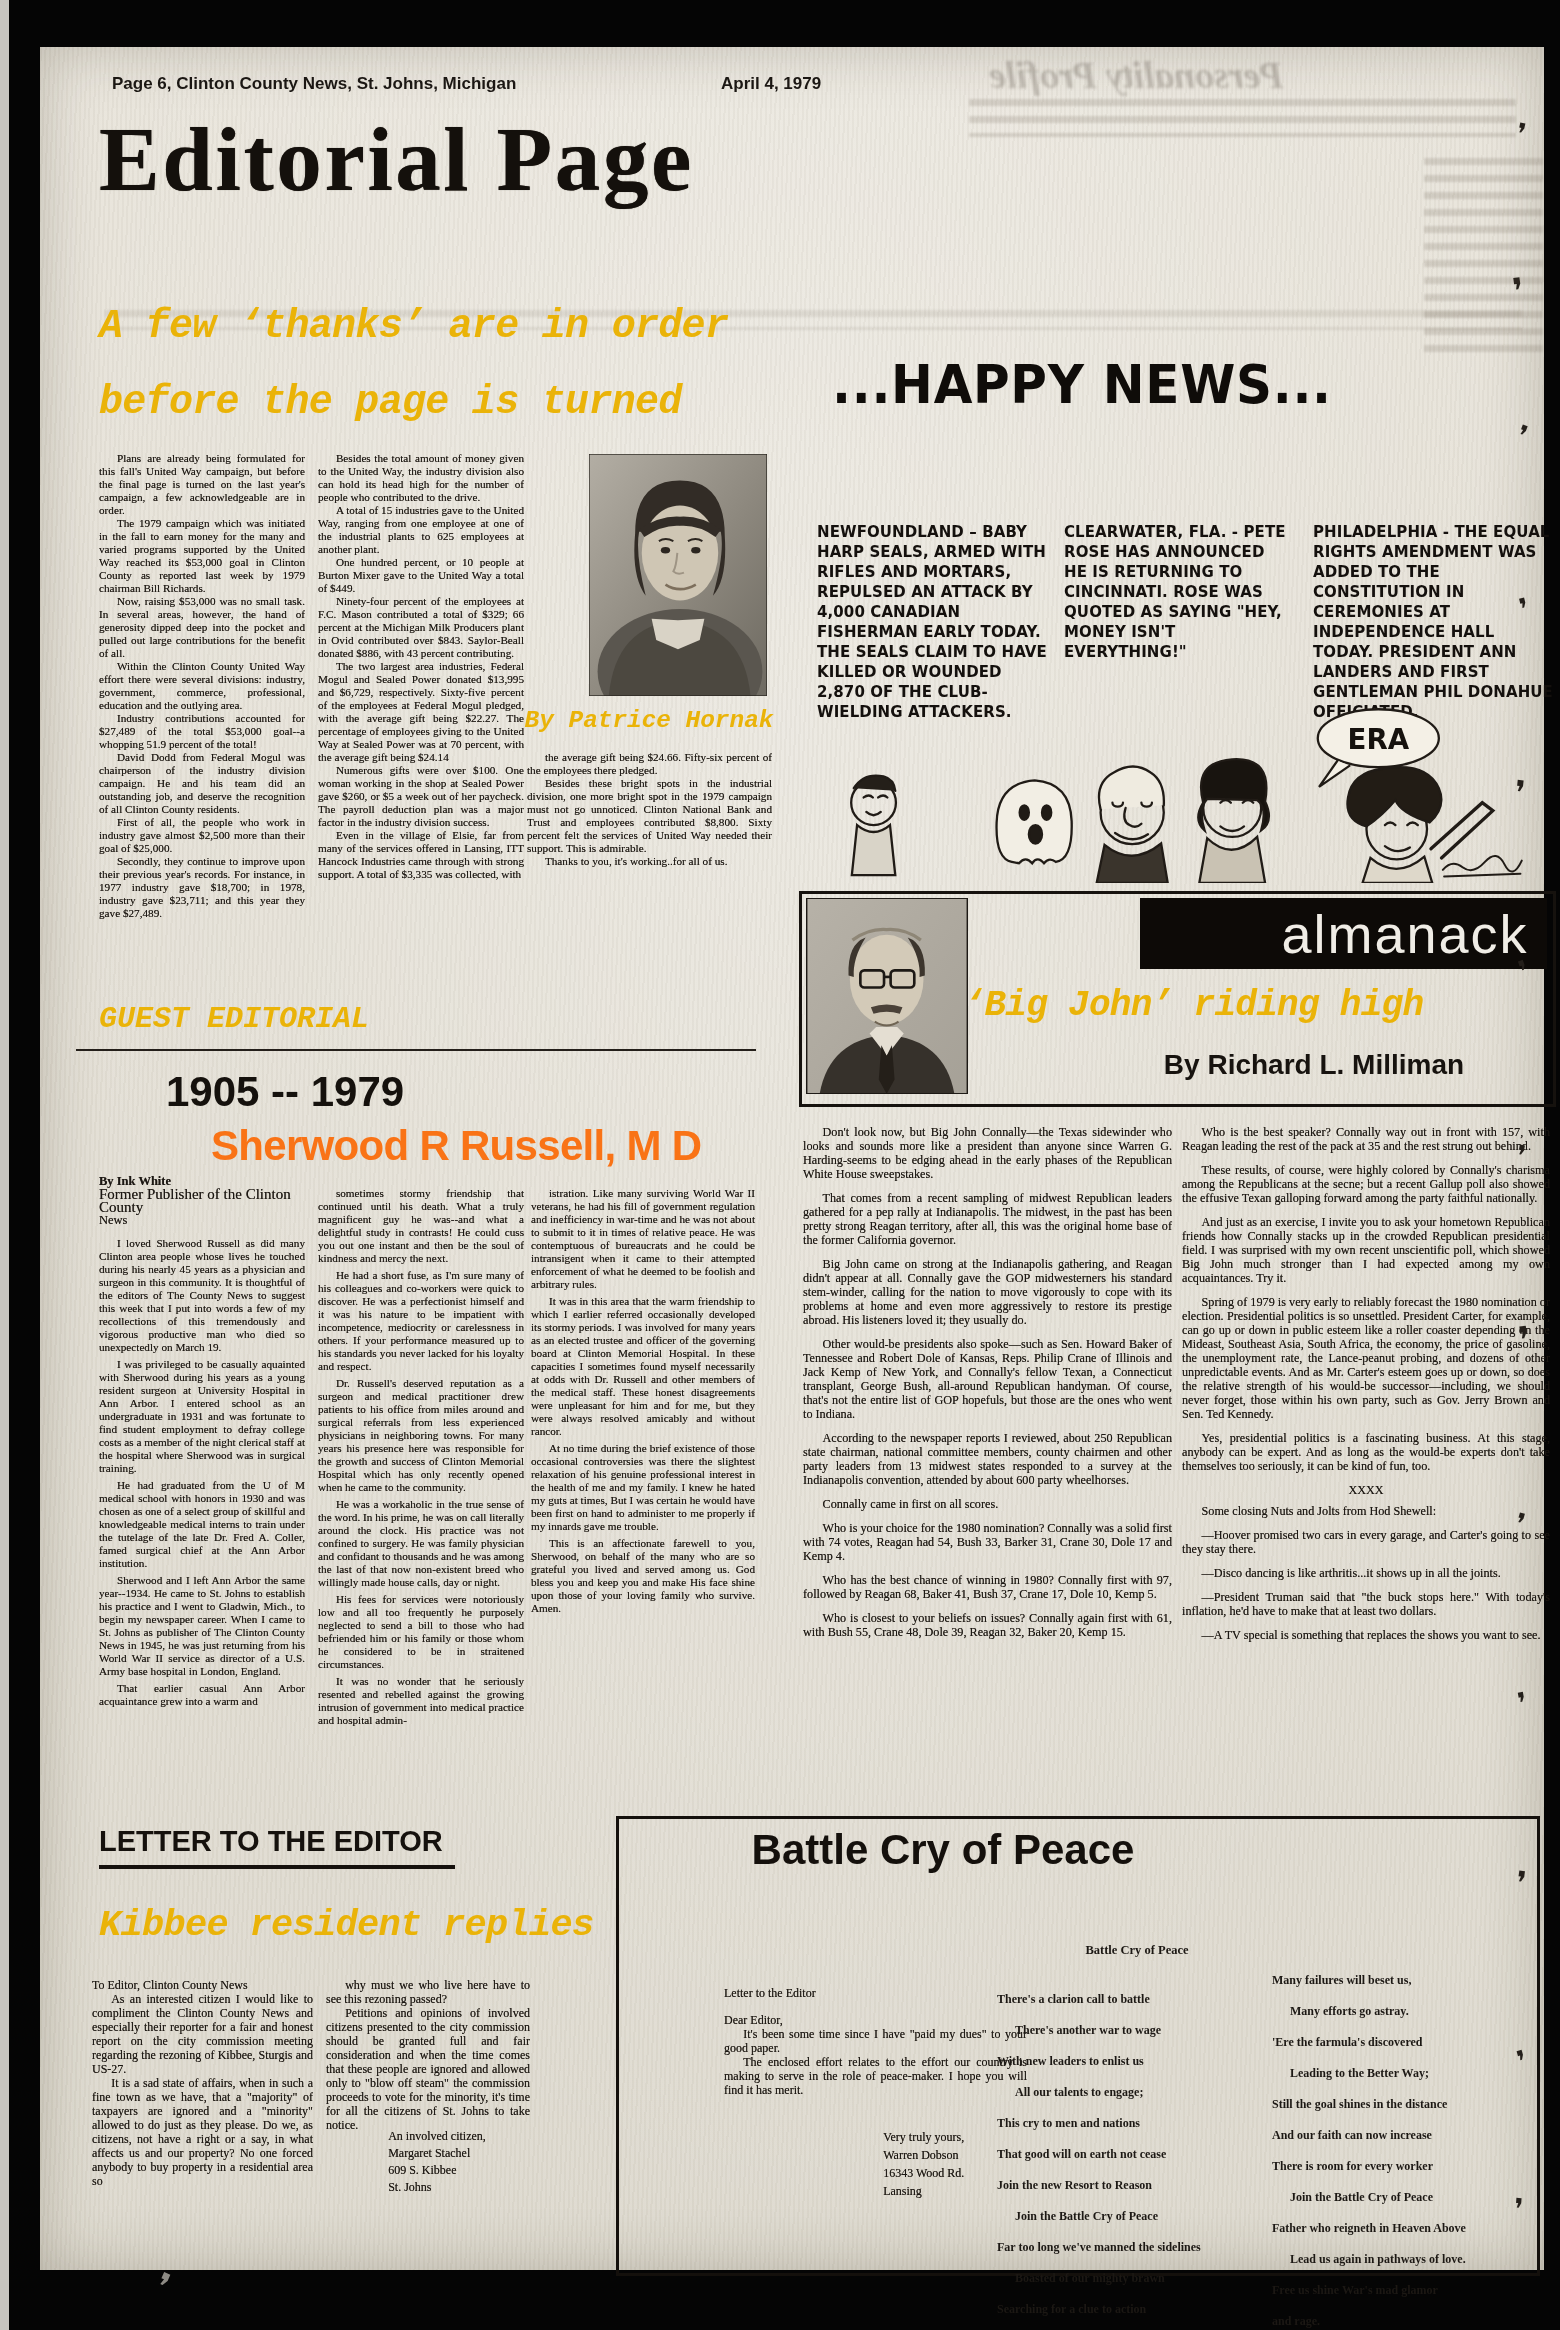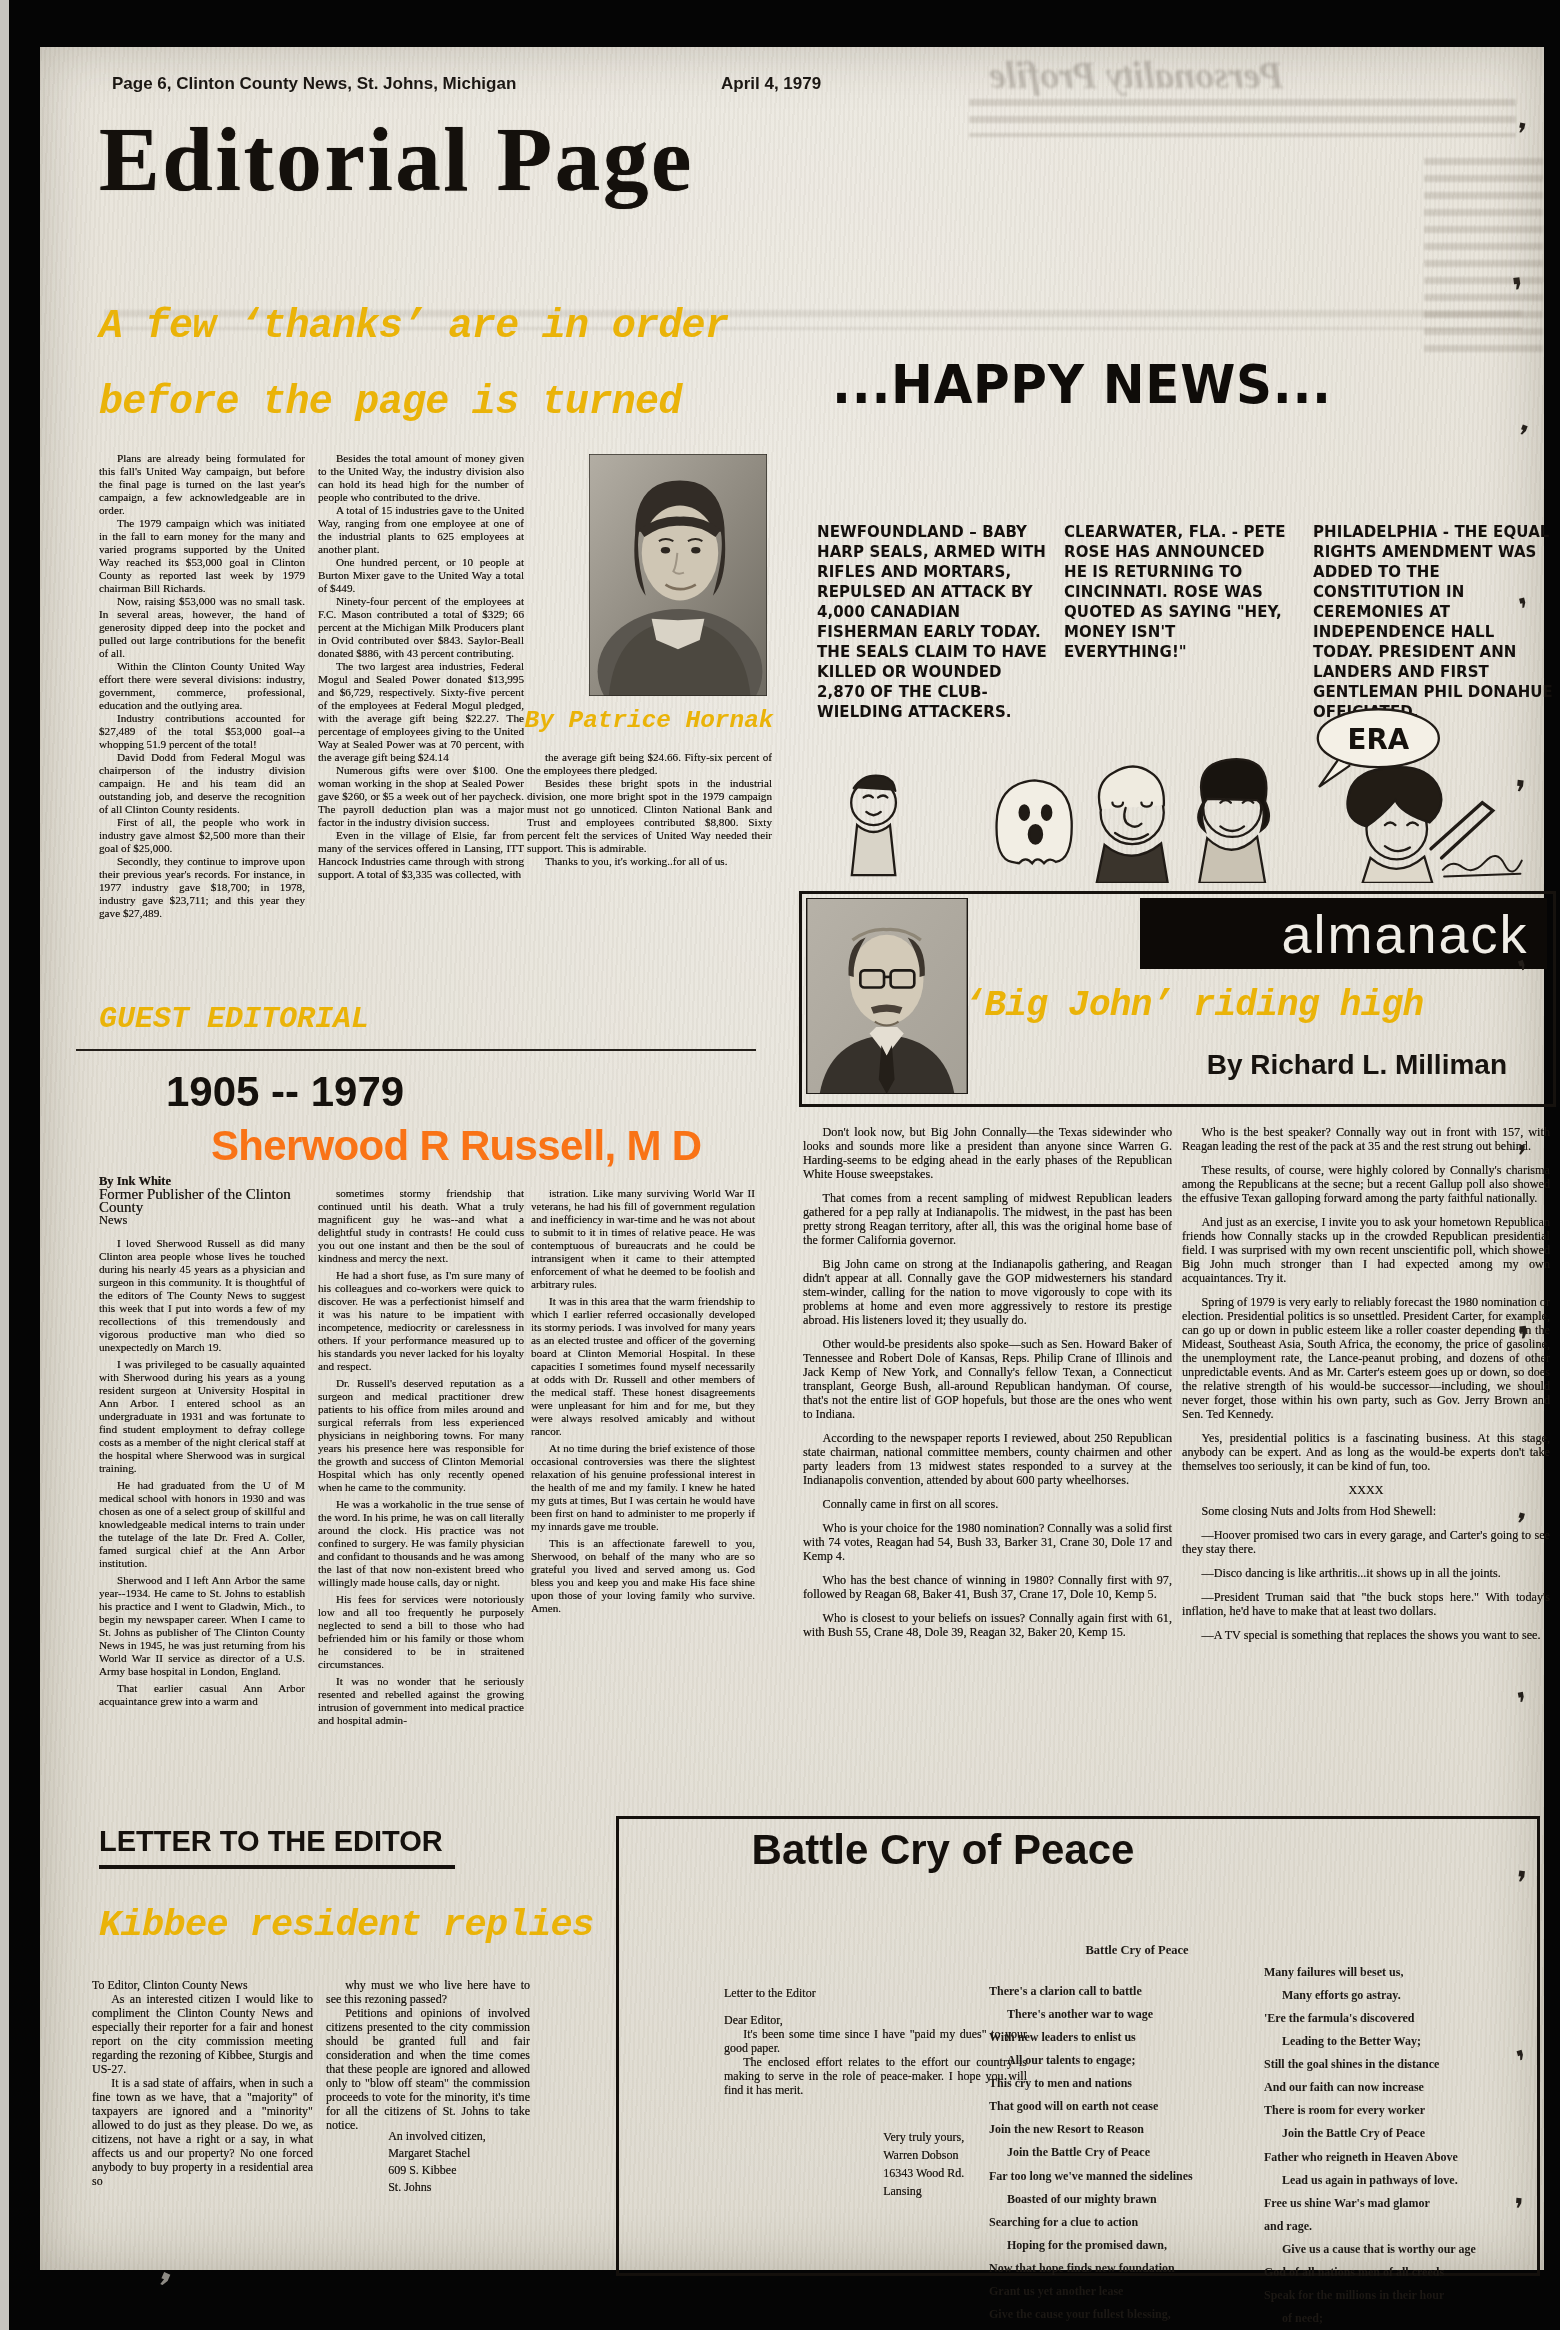--- a/index.html
+++ b/index.html
@@ -25,21 +25,21 @@
   .colbody p{margin:0;text-indent:1.6em;}
   .colbody p.noindent{text-indent:0;}
   .colbody p.center{text-align:center;text-indent:0;margin:6.6px 0;}
   .almbody{font-size:12.2px;line-height:14px;}
   .almbody p{margin:0 0 10px 0;}
   .guestbody p{margin:0 0 4px 0;}
   .letterbody{font-size:12px;line-height:14px;}
   .cartxt{font-family:"DejaVu Sans",sans-serif;font-weight:700;font-size:15px;line-height:20px;
           color:#14100d;letter-spacing:0.1px;}
   .poem{font-size:12px;line-height:15px;font-weight:700;color:#1c1814;}
-  .poem p{margin:8px;}
+  .poem p{margin:16px;}
   .poem p.in{padding-left:1.5em;}
   .poem p.gap{margin-top:8.6px;}
   .sigblock p{margin:0;text-align:left;}
   .pen{position:absolute;font-size:29px;color:#241f1a;line-height:1;}
   .pen::after{content:"\275C";}
   .smear{position:absolute;pointer-events:none;filter:blur(1.3px);opacity:.16;
          background:repeating-linear-gradient(180deg,#55493a 0 6.6px,transparent 6.6px 17px);}
   .ghostline{transform:scaleX(-1);filter:blur(1.5px);opacity:.28;color:#4a4036;
              font-style:italic;font-family:"Liberation Serif",serif;}
   .rule{position:absolute;background:#241f1a;}
@@ -179,21 +179,21 @@
       <line x1="118" y1="120" x2="128" y2="120" stroke="#1d1915" stroke-width="4"></line>
       <path d="M98 166 Q122 158 146 166 L142 176 Q122 170 102 176 Z" fill="#4a4138"></path>
       <path d="M104 188 q18 12 36 0" stroke="#6f6453" stroke-width="3" fill="none"></path>
       <rect width="245" height="298" fill="none" stroke="#1d1915" stroke-width="3"></rect>
     </svg>
   </div>
   <div class="abs" style="left:1140px;top:898px;width:407px;height:71px;background:#0d0a07;">
     <div class="sans" style="position:absolute;right:18.5px;top:5.3px;font-size:54px;color:#f0ede6;letter-spacing:2px;">almanack</div>
   </div>
   <div class="abs headline" style="left:943px;top:985px;width:501px;font-size:36px;text-align:center;">‘Big John’ riding high</div>
-  <div class="abs sans" style="left:1121px;top:1049px;width:386px;font-size:28px;font-weight:700;text-align:right;color:#17130f;">By Richard L. Milliman</div>
+  <div class="abs sans" style="left:1121px;top:1049px;width:386px;font-size:28px;font-weight:700;text-align:center;color:#17130f;">By Richard L. Milliman</div>
 
   <div class="abs colbody almbody" style="left:803px;top:1125px;width:369px;">
       <p>Don't look now, but Big John Connally—the Texas sidewinder who looks and sounds more like a president than anyone since Warren G. Harding-seems to be edging ahead in the early phases of the Republican White House sweepstakes.</p>
       <p>That comes from a recent sampling of midwest Republican leaders gathered for a pep rally at Indianapolis. The midwest, in the past has been pretty strong Reagan territory, after all, this was the original home base of the former California governor.</p>
       <p>Big John came on strong at the Indianapolis gathering, and Reagan didn't appear at all. Connally gave the GOP midwesterners his standard stem-winder, calling for the nation to move vigorously to cope with its problems at home and even more aggressively to restore its prestige abroad. His listeners loved it; they usually do.</p>
       <p>Other would-be presidents also spoke—such as Sen. Howard Baker of Tennessee and Robert Dole of Kansas, Reps. Philip Crane of Illinois and Jack Kemp of New York, and Connally's fellow Texan, a Connecticut transplant, George Bush, all-around Republican handyman. Of course, that's not the entire list of GOP hopefuls, but those are the ones who went to Indiana.</p>
       <p>According to the newspaper reports I reviewed, about 250 Republican state chairman, national committee members, county chairmen and other party leaders from 13 midwest states responded to a survey at the Indianapolis convention, attended by about 600 party wheelhorses.</p>
       <p>Connally came in first on all scores.</p>
       <p>Who is your choice for the 1980 nomination? Connally was a solid first with 74 votes, Reagan had 54, Bush 33, Barker 31, Crane 30, Dole 17 and Kemp 4.</p>
       <p>Who has the best chance of winning in 1980? Connally first with 97, followed by Reagan 68, Baker 41, Bush 37, Crane 17, Dole 10, Kemp 5.</p>

